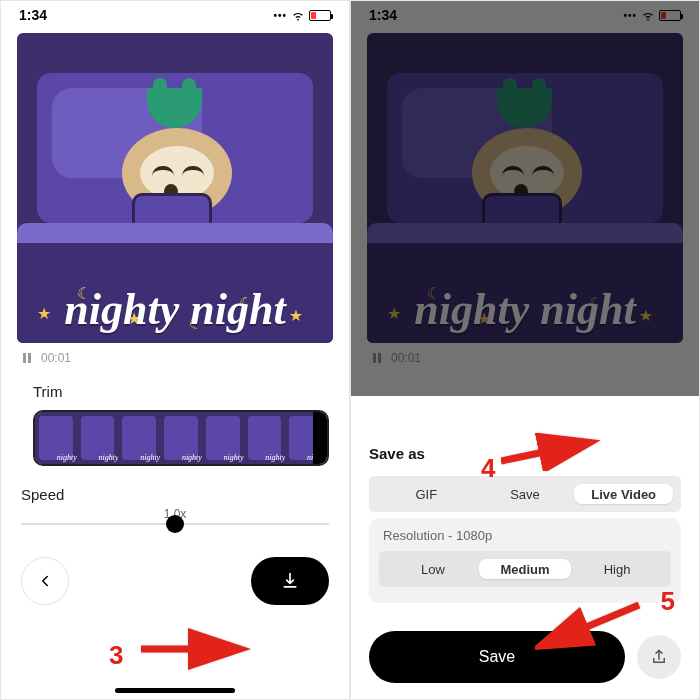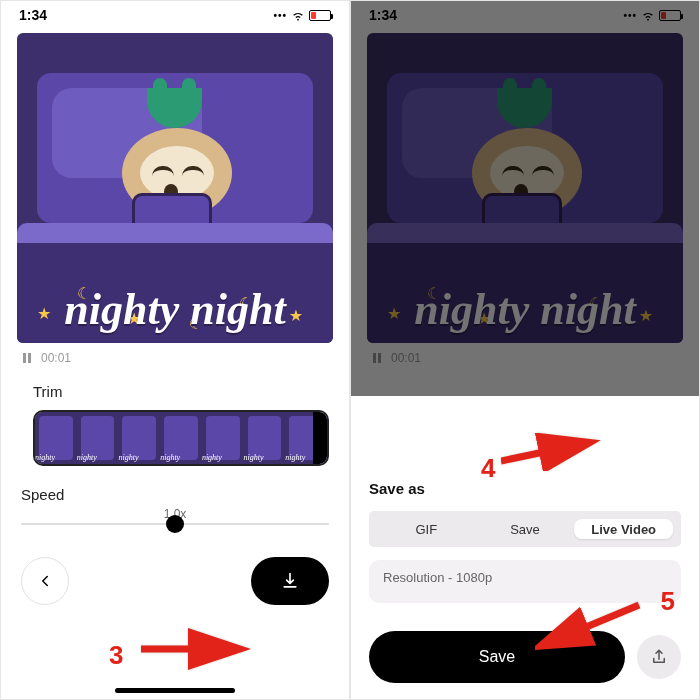--- a/index.html
+++ b/index.html
@@ -79,40 +79,40 @@
   .paw{width:18px;height:24px;background:#bfa074;border-radius:10px 10px 6px 6px;border:2px solid #3b2b1a;}
   .nighty{position:absolute;left:0;right:0;bottom:15px;text-align:center;font-family:cursive;font-size:44px;color:#fff;font-weight:700;font-style:italic;text-shadow:0 2px 0 #2b2050;line-height:0.85;}
   .player-row{display:flex;align-items:center;gap:8px;padding:8px 22px;color:#9a9a9a;font-size:12px;}
   .pause-icon{width:10px;height:10px;display:flex;gap:2px;}
   .pause-icon span{display:block;width:3px;height:10px;background:#9a9a9a;}
   .section{padding:10px 20px 6px 20px;margin-left:12px;}
   .section-label{font-size:15px;font-weight:500;color:#222;margin-bottom:10px;}
   .trim-strip{height:56px;border-radius:10px;overflow:hidden;display:flex;border:2px solid #222;position:relative;}
   .trim-strip .thumb{flex:1;background:#3d2f6b;position:relative;}
   .trim-strip .thumb .mini{position:absolute;inset:4px;background:#5a47a8;border-radius:4px;}
-  .trim-strip .thumb .txt{position:absolute;left:0;right:0;bottom:2px;font-size:8px;color:#fff;text-align:left;font-family:cursive;font-style:italic;}
+  .trim-strip .thumb .txt{position:absolute;left:0;right:0;bottom:2px;font-size:8px;color:#fff;text-align:right;font-family:cursive;font-style:italic;}
   .trim-handle{position:absolute;top:0;bottom:0;width:14px;background:#000;}
   .trim-handle.left{left:0;border-radius:8px 0 0 8px;}
   .trim-handle.right{right:0;border-radius:0 8px 8px 0;}
   .speed-section{padding:14px 20px 10px 20px;}
   .speed-label{font-size:15px;color:#222;margin-bottom:4px;}
   .speed-value{text-align:center;font-size:12px;color:#666;margin-bottom:2px;}
   .slider{height:2px;background:#ddd;position:relative;border-radius:2px;}
   .slider .knob{position:absolute;top:50%;left:50%;transform:translate(-50%,-50%);width:18px;height:18px;background:#000;border-radius:50%;}
   .action-row{display:flex;align-items:center;gap:14px;padding:22px 20px;}
   .action-row .fill{flex:1;}
   .circle-btn{width:48px;height:48px;border-radius:24px;display:flex;align-items:center;justify-content:center;background:#fff;border:1px solid #e3e3e3;}
   .pill-btn{width:78px;height:48px;border-radius:24px;background:#000;display:flex;align-items:center;justify-content:center;}
   .arrow-left{width:18px;height:18px;}
   .dl-icon{width:20px;height:20px;}
   .home-indicator{position:absolute;bottom:6px;left:50%;transform:translateX(-50%);width:120px;height:5px;background:#000;border-radius:3px;}
   
   .sheet{position:absolute;left:0;right:0;bottom:0;background:#fff;border-radius:22px 22px 0 0;z-index:10;padding:20px 18px 16px 18px;}
   .sheet-title{font-size:15px;font-weight:600;color:#111;margin-bottom:14px;}
-  .seg{display:flex;background:#eceaec;border-radius:5px;height:36px;padding:8px;margin-bottom:13px;}
+  .seg{display:flex;background:#eceaec;border-radius:5px;height:36px;padding:8px;margin-bottom:6px;}
   .seg .opt{flex:1;display:flex;align-items:center;justify-content:center;font-size:13px;border-radius:8px;color:#333;}
   .seg .opt.selected{background:#fff;font-weight:600;box-shadow:0 1px 2px rgba(0,0,0,0.1);}
   .res-block{background:#f3f1f3;border-radius:10px;padding:10px;margin-bottom:28px;}
   .res-title{font-size:13px;color:#666;margin-bottom:8px;padding-left:4px;}
   .save-row{display:flex;gap:12px;align-items:center;}
   .save-btn{flex:1;height:52px;background:#000;color:#fff;border-radius:26px;display:flex;align-items:center;justify-content:center;font-size:16px;font-weight:500;}
   .share-btn{width:44px;height:44px;border-radius:22px;background:#eceaec;display:flex;align-items:center;justify-content:center;}
   
   .anno{position:absolute;z-index:50;pointer-events:none;}
   .anno-num{font-size:26px;font-weight:800;color:#e2231a;}
@@ -307,20 +307,25 @@
     <div class="sheet-title">Save as</div>
 
     <div class="seg">
       <div class="opt">GIF</div>
       <div class="opt">Save</div>
       <div class="opt selected">Live Video</div>
     </div>
 
     <div class="res-block">
       <div class="res-title">Resolution - 1080p</div>
+      <div class="seg" style="background:#e6e3e6">
+        <div class="opt">Low</div>
+        <div class="opt selected">Medium</div>
+        <div class="opt">High</div>
+      </div>
     </div>
 
     <div class="save-row">
       <div class="save-btn">Save</div>
       <div class="share-btn">
         <svg width="18" height="18" viewBox="0 0 24 24">
             <path d="M12 3v12m0-12l-4 4m4-4l4 4M5 14v5h14v-5" stroke="#555" stroke-width="2" fill="none" stroke-linecap="round" stroke-linejoin="round"></path>
           </svg>
       </div>
     </div>

